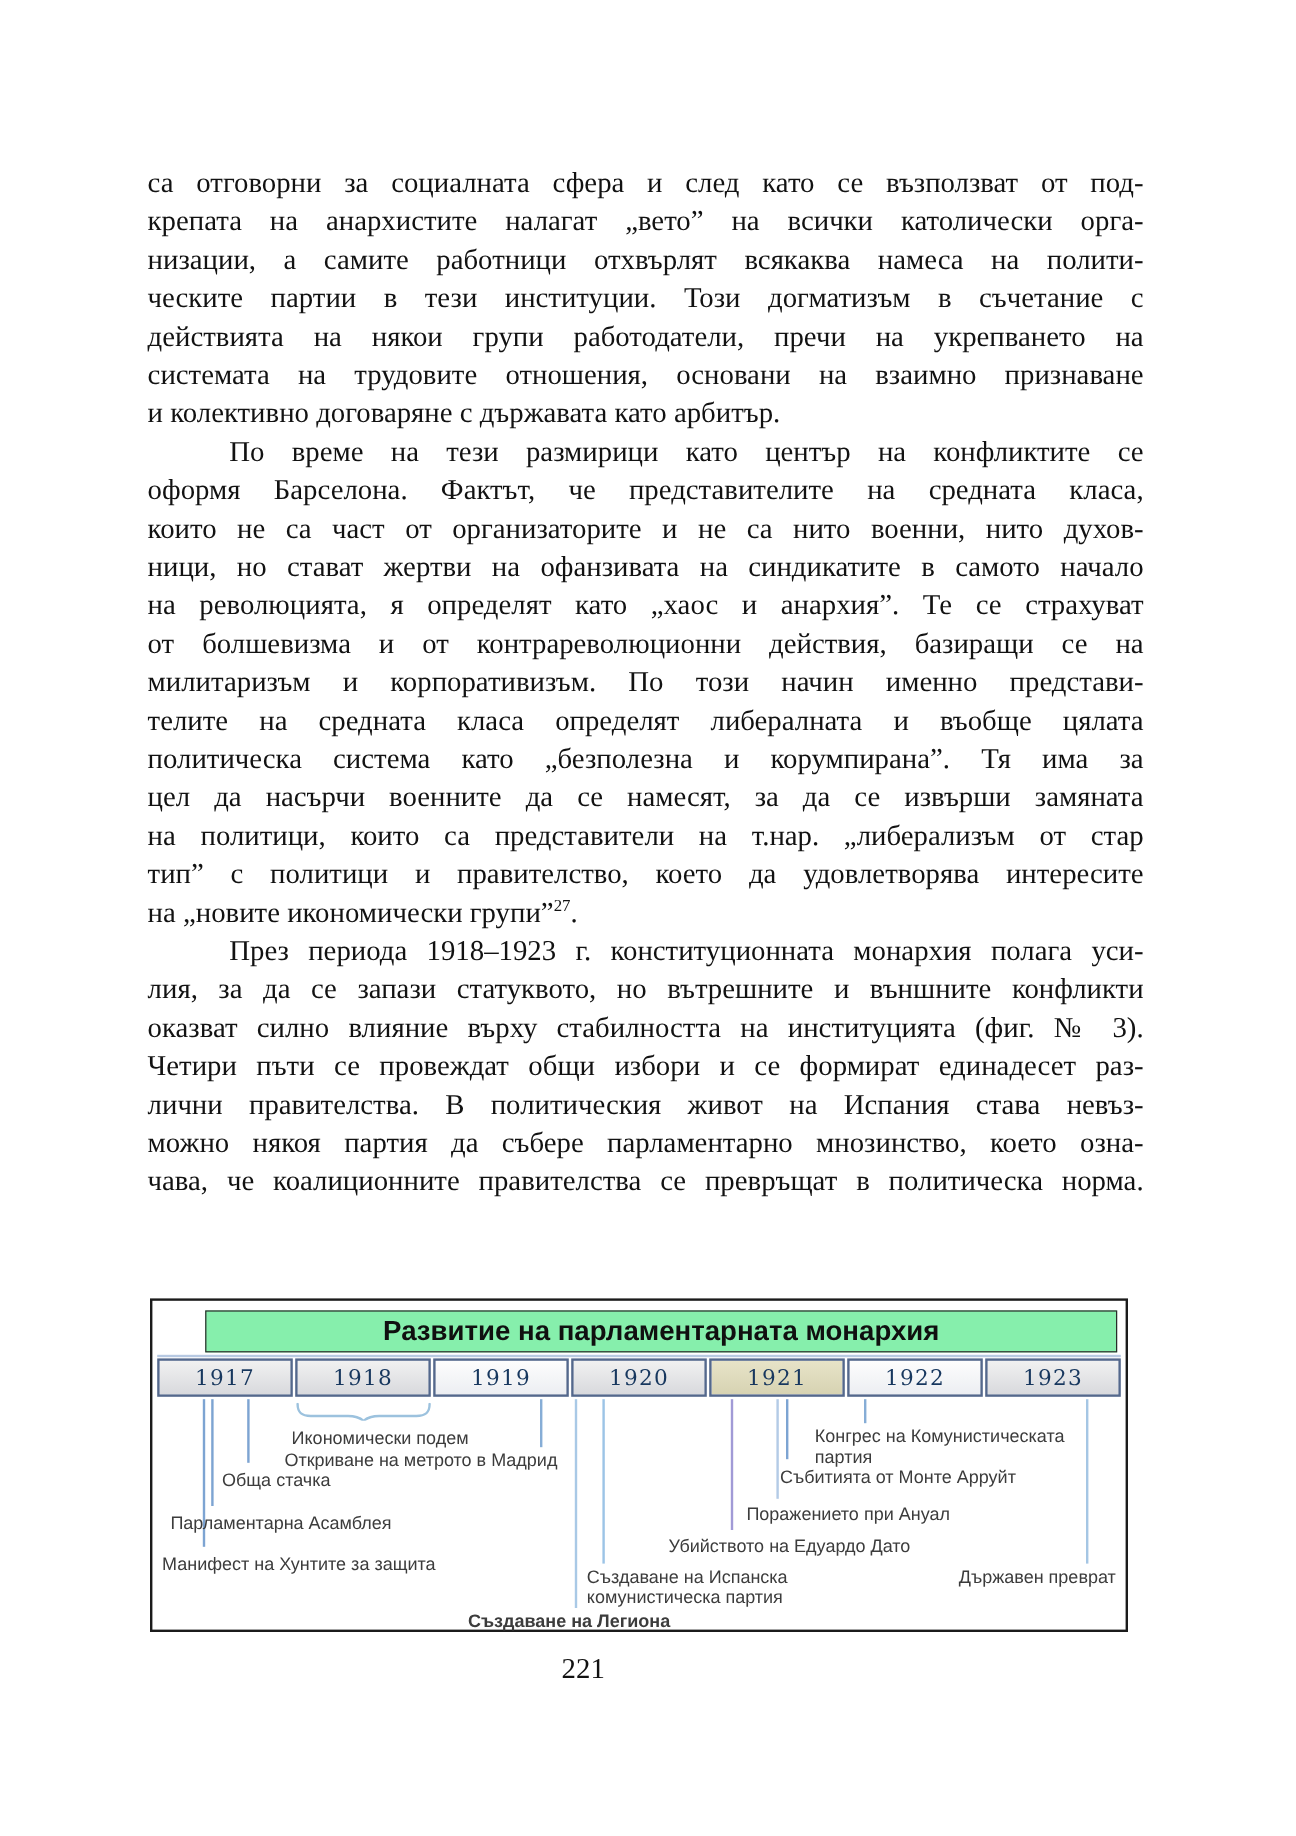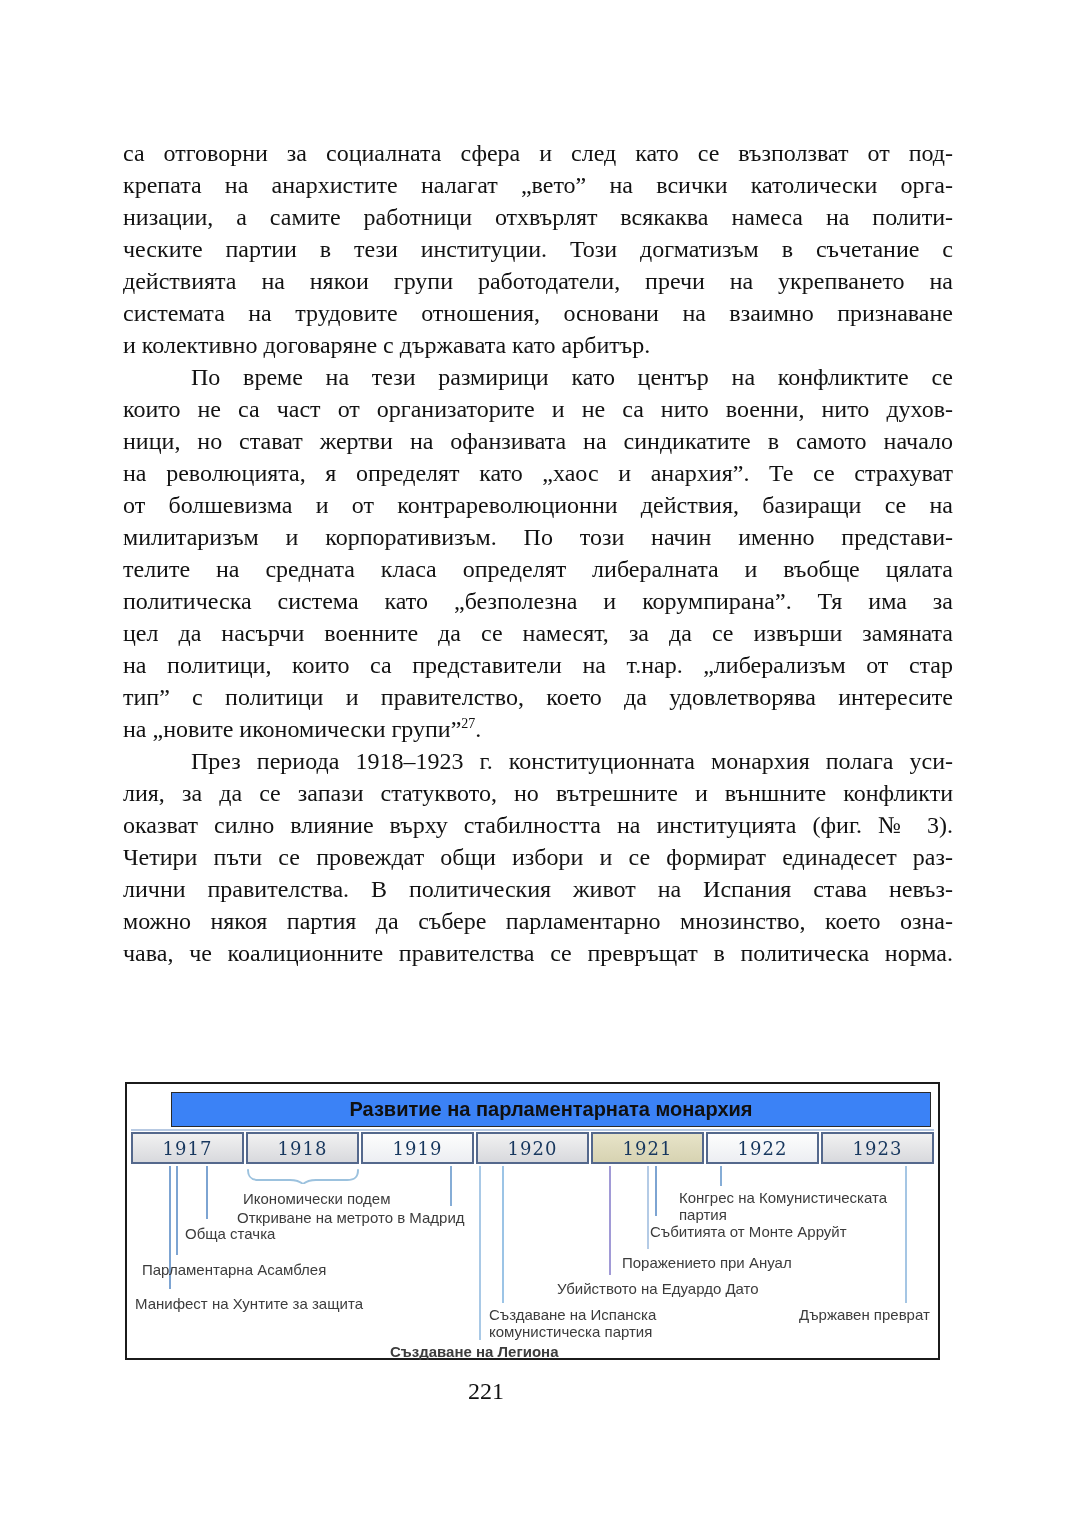--- a/index.html
+++ b/index.html
@@ -15,24 +15,24 @@
   sup{font-size:14px;line-height:0;}
 
   
   .fig-caption{position:absolute;left:123px;width:830px;top:1038px;
                text-align:right;font-weight:bold;font-size:25px;color:#0d0d0d;}
 
   
   .figure{position:absolute;left:125px;top:1082px;width:815px;height:278px;
           border:2px solid #1b1b1b;box-sizing:border-box;background:#ffffff;}
   .fig-title{position:absolute;left:7px;right:7px;top:8px;height:33px;
-             border:1px solid #2a2a2a;background:#3b82f6;
+             border:1px solid #2a2a2a;background:#86efac;
              display:flex;align-items:center;justify-content:center;
              font-family:"Liberation Sans",sans-serif;font-weight:bold;
-             font-size:20px;color:#101010;margin-left:37px;}
+             font-size:23px;color:#101010;margin-left:37px;}
   .row-topline{position:absolute;left:4px;right:4px;top:45px;height:2px;background:#b7c9e2;}
   .year-row{position:absolute;left:4px;right:4px;top:48px;height:32px;display:flex;gap:2px;}
   .ycell{flex:1;display:flex;align-items:center;justify-content:center;
          font-family:"DejaVu Serif",serif;font-size:18px;letter-spacing:1px;
          color:#17375e;border:2px solid #54688c;box-sizing:border-box;}
   .bg-gray{background:linear-gradient(#f1f1f1,#d8d9dd);}
   .bg-light{background:linear-gradient(#fdfdfd,#eceef2);}
   .bg-beige{background:linear-gradient(#e7e3c8,#d7d3b2);}
 
   .tl{position:absolute;left:0;right:0;top:82px;bottom:2px;}
@@ -55,20 +55,21 @@
       <div class="ln">са отговорни за социалната сфера и след като се възползват от под-</div>
       <div class="ln">крепата на анархистите налагат „вето” на всички католически орга-</div>
       <div class="ln">низации, а самите работници отхвърлят всякаква намеса на полити-</div>
       <div class="ln">ческите партии в тези институции. Този догматизъм в съчетание с</div>
       <div class="ln">действията на някои групи работодатели, пречи на укрепването на</div>
       <div class="ln">системата на трудовите отношения, основани на взаимно признаване</div>
       <div class="ln last">и колективно договаряне с държавата като арбитър.</div>
     </div>
     <div>
       <div class="ln first">По време на тези размирици като център на конфликтите се</div>
+      <div class="ln">оформя Барселона. Фактът, че представителите на средната класа,</div>
       <div class="ln">които не са част от организаторите и не са нито военни, нито духов-</div>
       <div class="ln">ници, но стават жертви на офанзивата на синдикатите в самото начало</div>
       <div class="ln">на революцията, я определят като „хаос и анархия”. Те се страхуват</div>
       <div class="ln">от болшевизма и от контрареволюционни действия, базиращи се на</div>
       <div class="ln">милитаризъм и корпоративизъм. По този начин именно представи-</div>
       <div class="ln">телите на средната класа определят либералната и въобще цялата</div>
       <div class="ln">политическа система като „безполезна и корумпирана”. Тя има за</div>
       <div class="ln">цел да насърчи военните да се намесят, за да се извърши замяната</div>
       <div class="ln">на политици, които са представители на т.нар. „либерализъм от стар</div>
       <div class="ln">тип” с политици и правителство, което да удовлетворява интересите</div>

